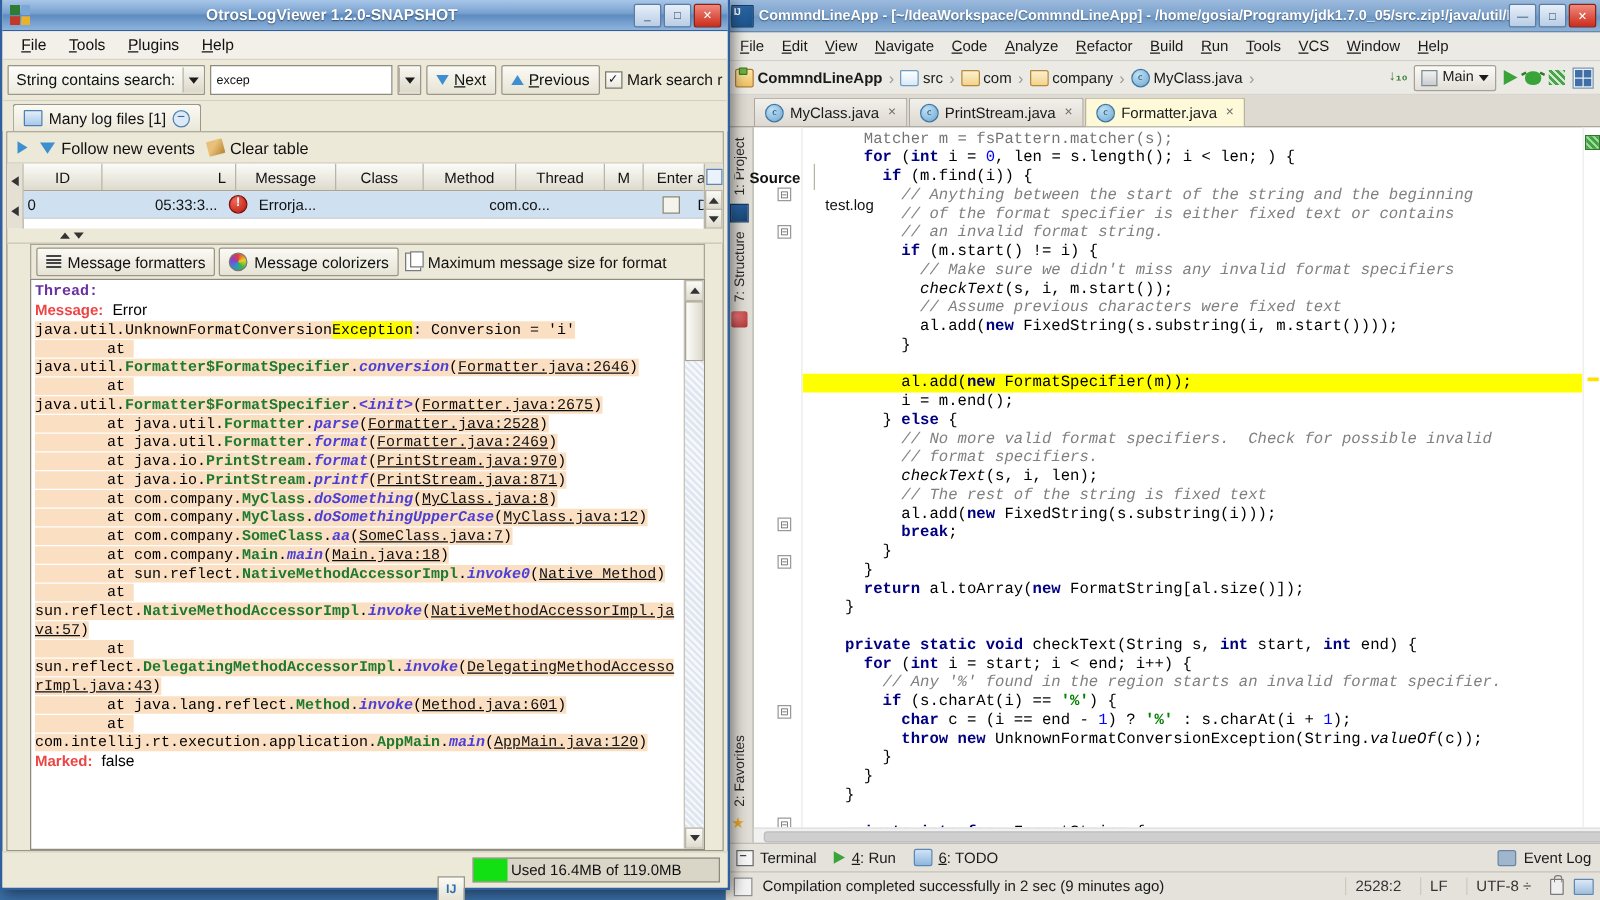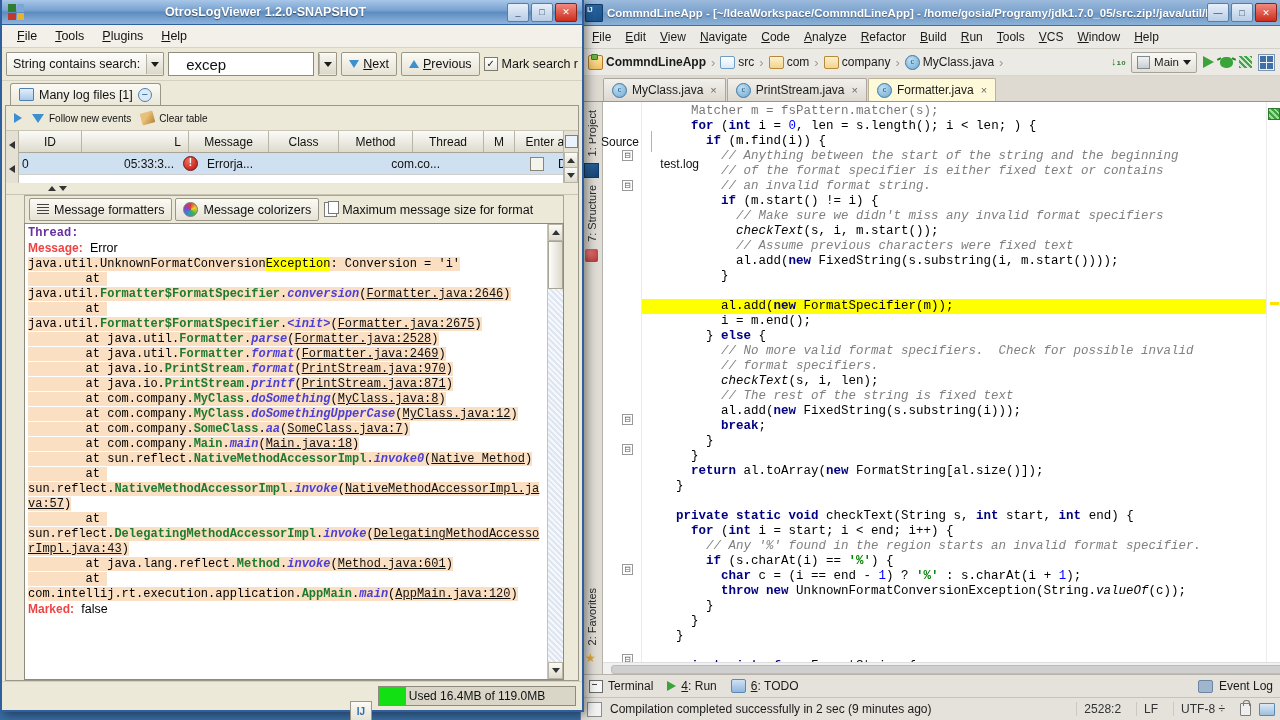--- a/index.html
+++ b/index.html
@@ -193,21 +193,21 @@
     background:linear-gradient(to bottom,#fdfdfb,#eceade);border-radius:1px;
   }
   .combo .lbl{padding:0 6px;font-size:12.5px;color:#111;white-space:nowrap;}
   .combo .arrow{width:16px;height:20px;display:flex;align-items:center;justify-content:center;
     border-left:1px solid #b5b1a4;background:linear-gradient(to bottom,#f7f6f0,#dcd8c9);}
   .caret{width:0;height:0;border-left:4px solid transparent;border-right:4px solid transparent;border-top:5px solid #1b1b1b;}
   #search-field{
     height:22px;width:158px;border:1px solid #8d8a7e;background:#fff;display:flex;align-items:center;
   }
   #search-field input{
-    border:none;outline:none;width:100%;height:18px;font-size:15px;padding-left:17px;
+    border:none;outline:none;width:100%;height:18px;font-size:10px;padding-left:4px;
     font-family:"Liberation Sans",sans-serif;color:#111;background:transparent;
   }
   .tbtn{
     height:22px;display:flex;align-items:center;gap:4px;padding:0 7px;
     border:1px solid #9a968a;border-radius:2px;
     background:linear-gradient(to bottom,#fbfaf4,#e6e3d5);font-size:12.5px;color:#111;white-space:nowrap;
   }
   .tbtn u{text-decoration:underline;}
   .arr-down{width:0;height:0;border-left:5px solid transparent;border-right:5px solid transparent;border-top:8px solid #3d8fd0;}
   .arr-up{width:0;height:0;border-left:5px solid transparent;border-right:5px solid transparent;border-bottom:8px solid #3d8fd0;}
@@ -224,21 +224,21 @@
   }
   .logs-ico{width:13px;height:11px;border:1px solid #4d7fb0;border-radius:1px;background:linear-gradient(to bottom,#e2eefa,#a9c9e8);}
   .minus-ico{width:12px;height:12px;border-radius:50%;border:1px solid #4d7fb0;background:#dceaf7;
     display:flex;align-items:center;justify-content:center;color:#2b5d8e;font-size:11px;line-height:9px;}
   #olv-content{
     flex:1 1 auto;min-height:0;display:flex;flex-direction:column;
     border:1px solid #9a968a;margin:0 3px;background:#ece9d8;
   }
   #events-toolbar{
     height:24px;flex:0 0 24px;background:#ece9d8;display:flex;align-items:center;gap:10px;padding-left:8px;
-    border-bottom:1px solid #c9c5b5;font-size:10px;color:#111;
+    border-bottom:1px solid #c9c5b5;font-size:13px;color:#111;
   }
   .play-ico{width:0;height:0;border-left:8px solid #3d8fd0;border-top:5px solid transparent;border-bottom:5px solid transparent;}
   .follow-ico{width:0;height:0;border-left:6px solid transparent;border-right:6px solid transparent;border-top:9px solid #3d8fd0;}
   .broom-ico{width:13px;height:12px;background:linear-gradient(to bottom right,#e8c07a 40%,#b5832f 100%);border-radius:1px;transform:rotate(-15deg);}
   .tb-item{display:flex;align-items:center;gap:5px;white-space:nowrap;}
   #table-wrap{flex:0 0 52px;display:flex;background:#fff;}
   #table-left-arrows{
     width:12px;flex:0 0 12px;background:#e4e1d4;border-right:1px solid #b9b5a6;
     display:flex;flex-direction:column;align-items:center;justify-content:space-around;padding:2px 0;
   }
@@ -565,21 +565,21 @@
         <div id="thead">
             <span class="th" style="width: 62px; flex: 0 0 62px;">ID</span>
             <span class="th" style="width: 84px; flex: 0 0 84px; margin-top: 36px;">Time</span>
             <span class="th" style="width: 21px; flex: 0 0 21px;">L</span>
             <span class="th" style="width: 79px; flex: 0 0 79px;">Message</span>
             <span class="th" style="width: 69px; flex: 0 0 69px;">Class</span>
             <span class="th" style="width: 73px; flex: 0 0 73px;">Method</span>
             <span class="th" style="width: 70px; flex: 0 0 70px;">Thread</span>
             <span class="th" style="width: 30px; flex: 0 0 30px;">M</span>
             <span class="th" style="width: 73px; flex: 0 0 73px;">Enter a ...</span>
-            <span class="th" style="width: 62px; flex: 0 0 62px;">Source</span>
+            <span class="th" style="width: 62px; flex: 0 0 62px; font-weight: bold;">Source</span>
           </div>
         <div id="trow">
             <span class="td" style="width: 62px; flex: 0 0 62px;">0</span>
             <span class="td" style="width: 84px; flex: 0 0 84px; justify-content: flex-end;">05:33:3...</span>
             <span class="td" style="width: 21px; flex: 0 0 21px; justify-content: center;">
               <span class="err-ico">!</span>
             </span>
             <span class="td" style="width: 79px; flex: 0 0 79px;">Errorja...</span>
             <span class="td" style="width: 69px; flex: 0 0 69px;"></span>
             <span class="td" style="width: 73px; flex: 0 0 73px; justify-content: flex-end;">com.co...</span>

